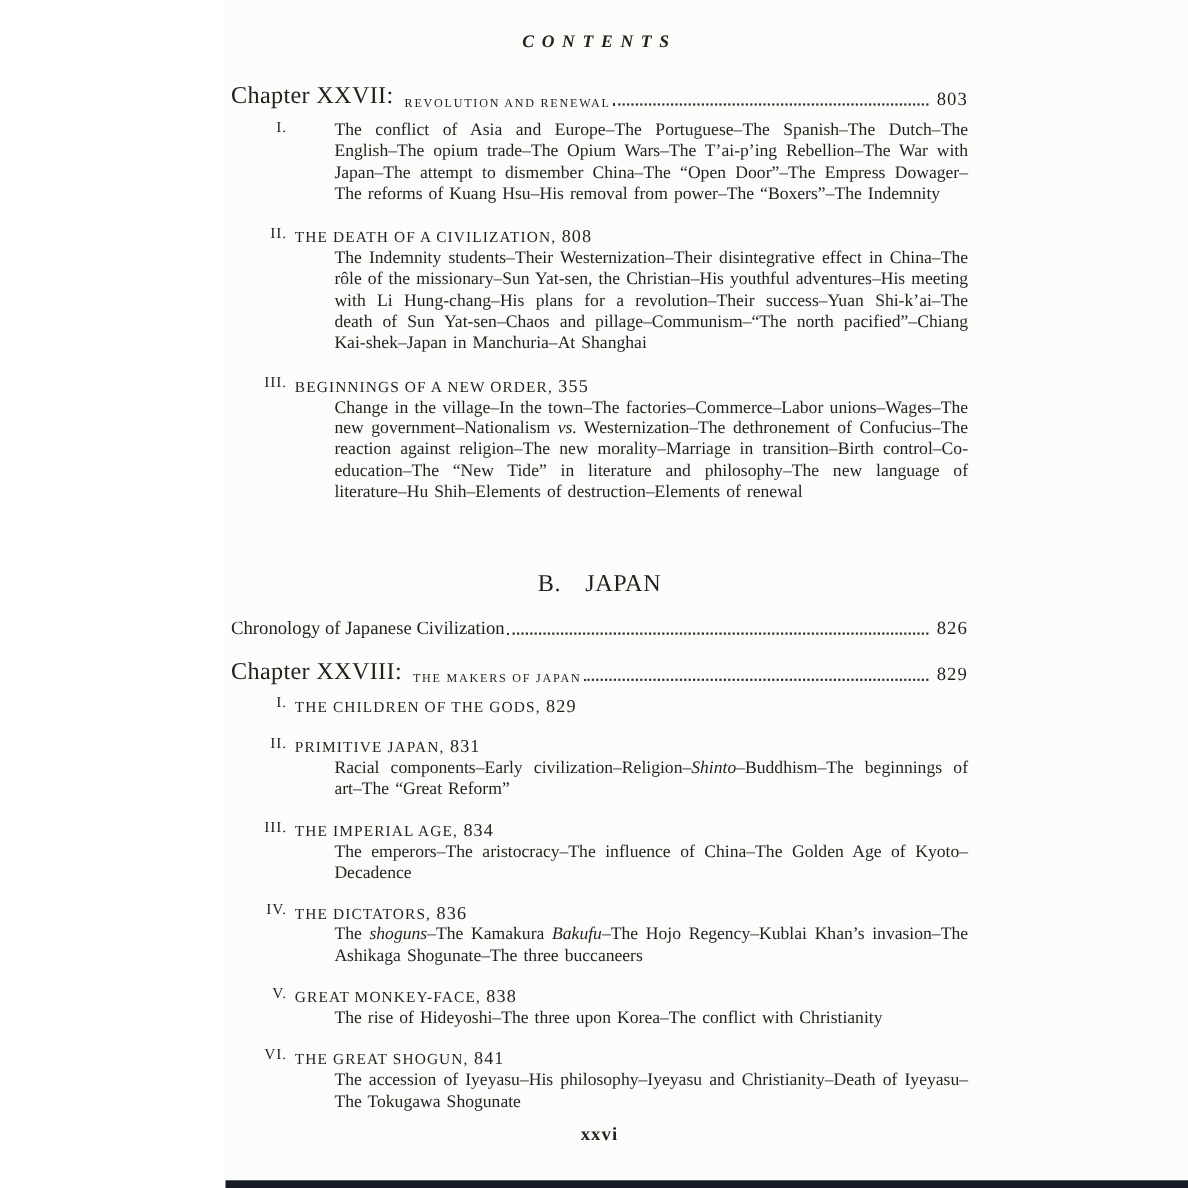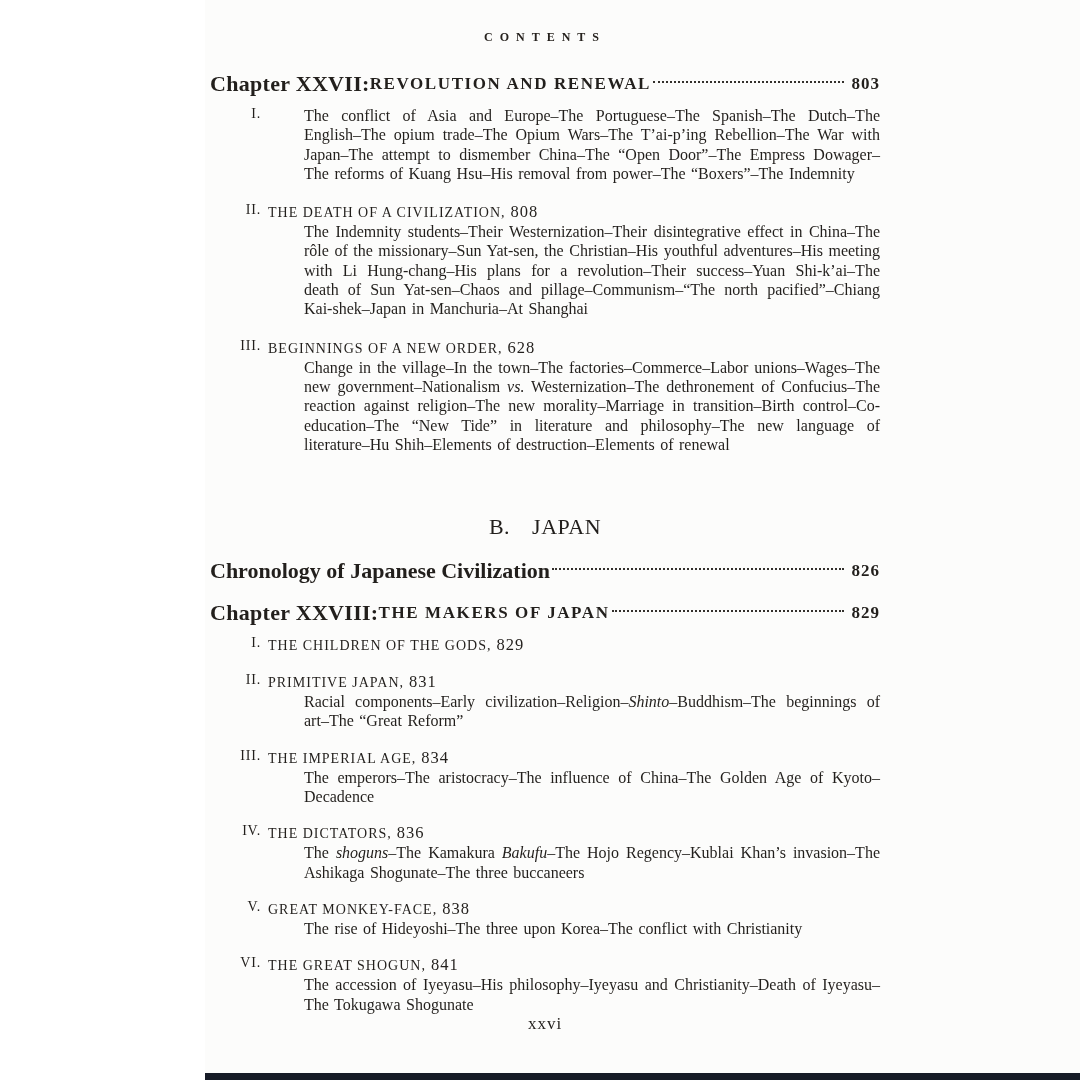--- a/index.html
+++ b/index.html
@@ -30,56 +30,56 @@
   }
   .content {
     position: absolute;
     left: 210px; top: 0;
     width: 670px;
   }
   
   .contents-head {
     margin-top: 30px;
     text-align: center;
-    font-size: 12px;
+    font-size: 16px;
     font-weight: bold;
     letter-spacing: 7px;
     color: #26221e;
+    font-style: italic;
   }
   
   .chapter-row {
     display: flex;
-    align-items: center;
+    align-items: flex-end;
     margin-top: 26px;
     white-space: nowrap;
-    font-weight: bold;
   }
   .chapter-label {
     font-size: 22px;
     letter-spacing: 0.3px;
   }
   .chapter-title {
-    font-size: 17px;
+    font-size: 11px;
     letter-spacing: 1.6px;
-    margin-left: 0;
+    margin-left: 10px;
   }
   .leader {
     flex: 1 1 auto;
     border-bottom: 2px dotted #33302c;
     margin: 0 2px 4px 2px;
     min-width: 30px;
   }
   .row-page {
     font-size: 17px;
     letter-spacing: 1px;
     text-align: right;
     min-width: 34px;
   }
   .chron-label {
-    font-size: 22px;
+    font-size: 17px;
   }
   
   .part-heading {
     margin-top: 60px;
     text-align: center;
     font-size: 22px;
     letter-spacing: 0.5px;
   }
   .part-letter { margin-right: 22px; }
   
@@ -110,24 +110,25 @@
   .sec-body {
     grid-column: 2;
     font-size: 16px;
     line-height: 19.3px;
     text-align: justify;
     word-spacing: 1.5px;
     margin-left: 36px;
   }
   
   .folio {
-    margin-top: 0;
+    margin-top: 10px;
     text-align: center;
     font-size: 17px;
     letter-spacing: 1px;
+    font-weight: bold;
   }
 </style>
 </head>
 <body>
 
 <div class="scan-bg"></div>
 
 <div class="content">
 
   <div class="contents-head">CONTENTS</div>
@@ -145,21 +146,21 @@
   </div>
 
   <div class="section" style="margin-top:19px">
     <span class="sec-numeral">II.</span>
     <span class="sec-head"><span>THE DEATH OF A CIVILIZATION,</span><span class="sec-page">808</span></span>
     <div class="sec-body">The Indemnity students–Their Westernization–Their disintegrative effect in China–The rôle of the missionary–Sun Yat-sen, the Christian–His youthful adventures–His meeting with Li Hung-chang–His plans for a revolution–Their success–Yuan Shi-k’ai–The death of Sun Yat-sen–Chaos and pillage–Communism–“The north pacified”–Chiang Kai-shek–Japan in Manchuria–At Shanghai</div>
   </div>
 
   <div class="section" style="margin-top:19px">
     <span class="sec-numeral">III.</span>
-    <span class="sec-head"><span>BEGINNINGS OF A NEW ORDER,</span><span class="sec-page">628</span></span>
+    <span class="sec-head"><span>BEGINNINGS OF A NEW ORDER,</span><span class="sec-page">355</span></span>
     <div class="sec-body">Change in the village–In the town–The factories–Commerce–Labor unions–Wages–The new government–Nationalism <i>vs.</i> Westernization–The dethronement of Confucius–The reaction against religion–The new morality–Marriage in transition–Birth control–Co-education–The “New Tide” in literature and philosophy–The new language of literature–Hu Shih–Elements of destruction–Elements of renewal</div>
   </div>
 
   <div class="part-heading">
     <span class="part-letter">B.</span><span>JAPAN</span>
   </div>
 
   <div class="chapter-row" style="margin-top:18px">
     <span class="chron-label">Chronology of Japanese Civilization</span>
     <span class="leader"></span>

